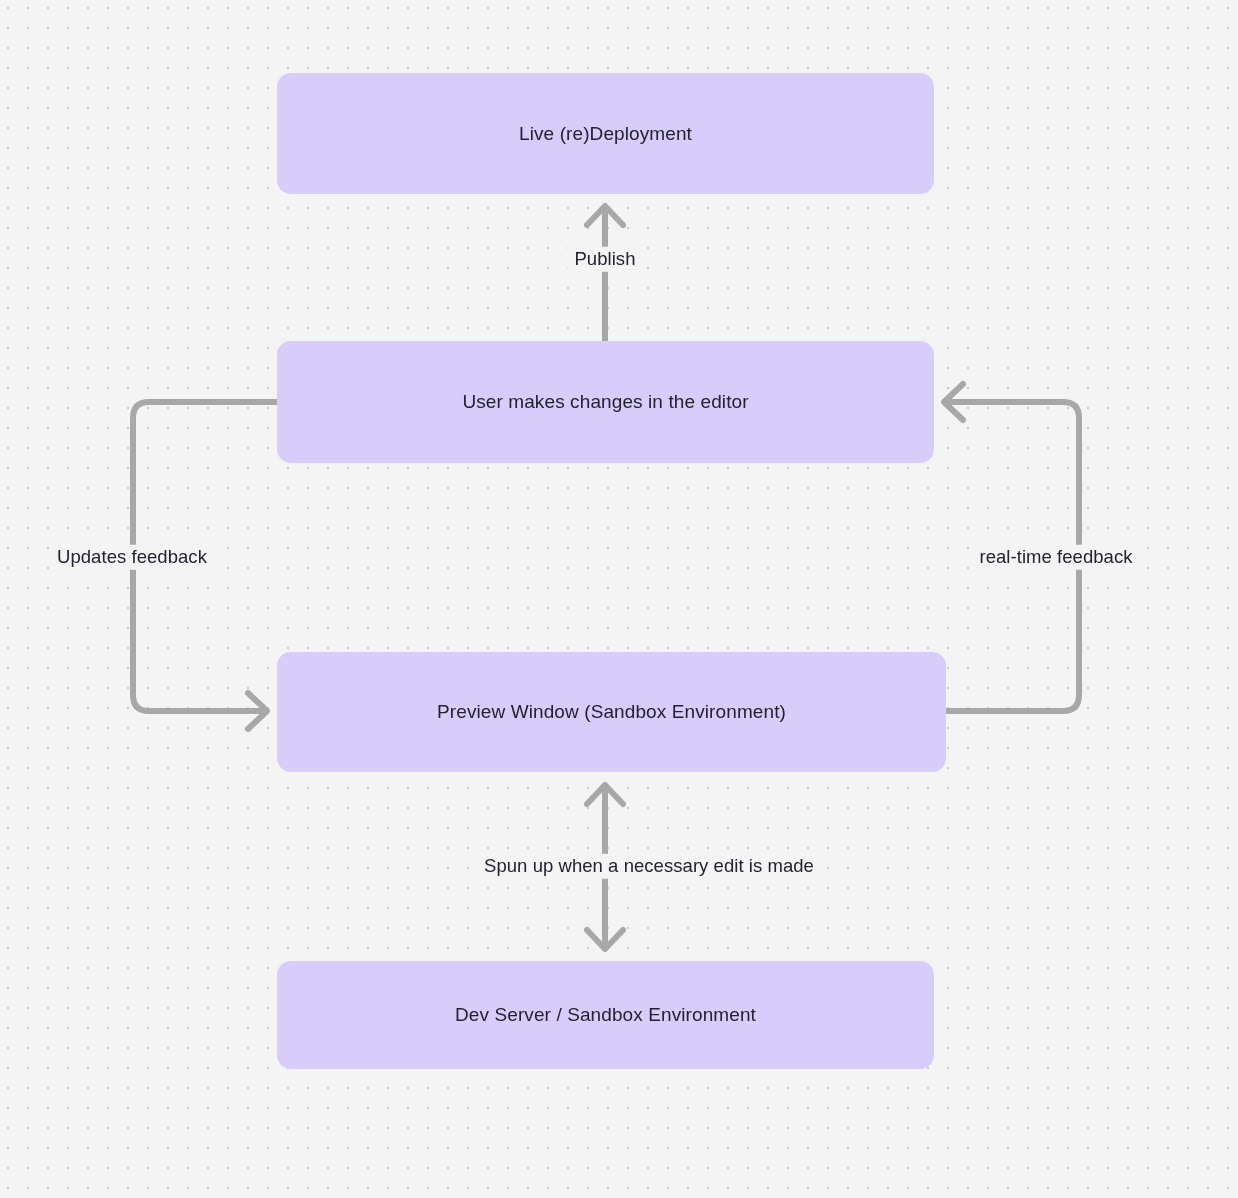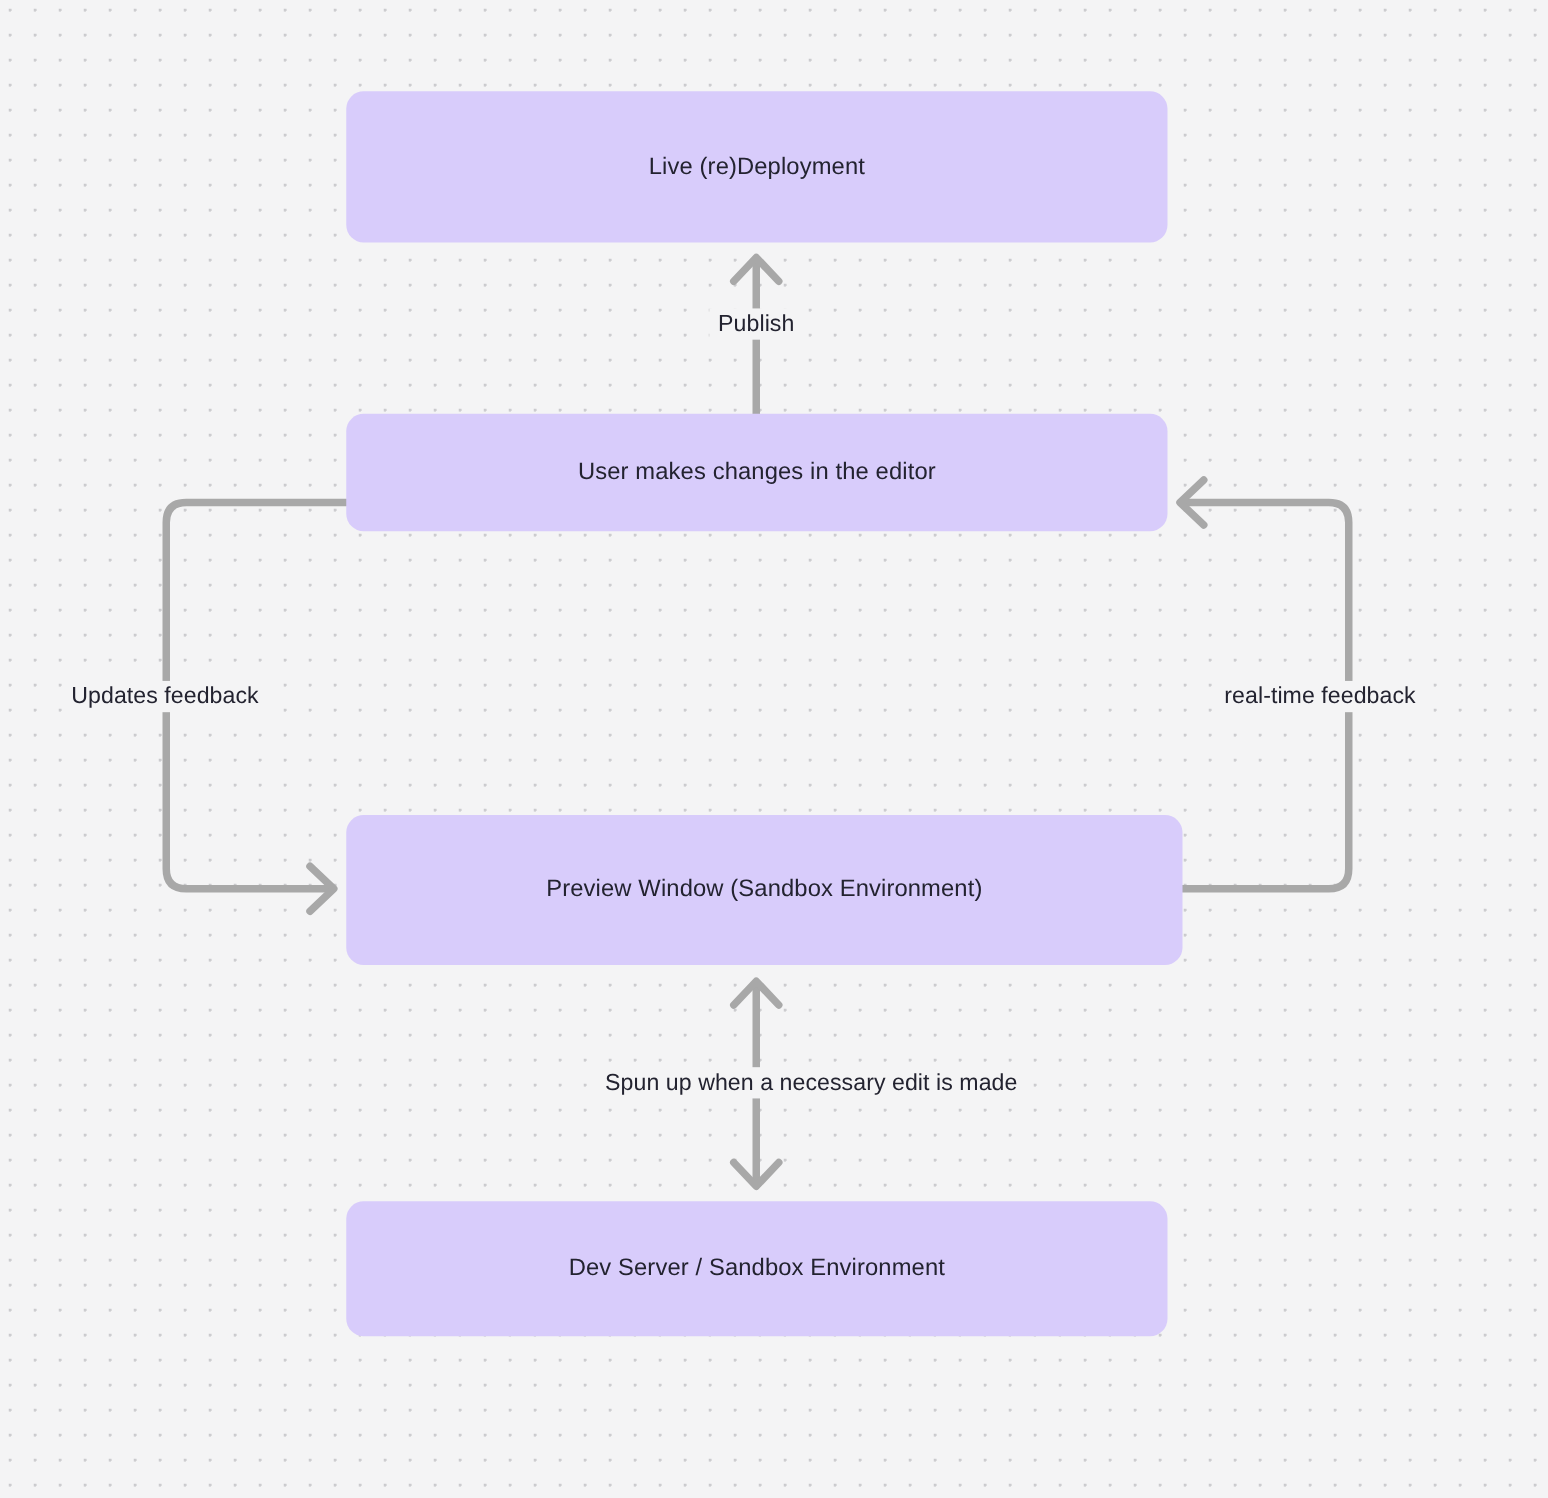--- a/index.html
+++ b/index.html
@@ -91,21 +91,21 @@
       <path d="M 605 948 L 605 786" stroke="#a8a8a8" stroke-width="6" fill="none" stroke-linecap="round"></path>
       <path d="M 587 804 L 605 785 L 623 804" stroke="#a8a8a8" stroke-width="6" fill="none" stroke-linecap="round" stroke-linejoin="round"></path>
       <path d="M 587 930 L 605 949 L 623 930" stroke="#a8a8a8" stroke-width="6" fill="none" stroke-linecap="round" stroke-linejoin="round"></path>
     </g>
   </svg>
 
   <div class="node" style="left:277px; top:73px; width:657px; height:121px;">
     <span>Live (re)Deployment</span>
   </div>
 
-  <div class="node" style="left:277px; top:331px; width:657px; height:94px;">
+  <div class="node" style="left:277px; top:341px; width:657px; height:122px;">
     <span>User makes changes in the editor</span>
   </div>
 
   <div class="node" style="left:277px; top:652px; width:669px; height:120px;">
     <span>Preview Window (Sandbox Environment)</span>
   </div>
 
   <div class="node" style="left:277px; top:961px; width:657px; height:108px;">
     <span>Dev Server / Sandbox Environment</span>
   </div>

